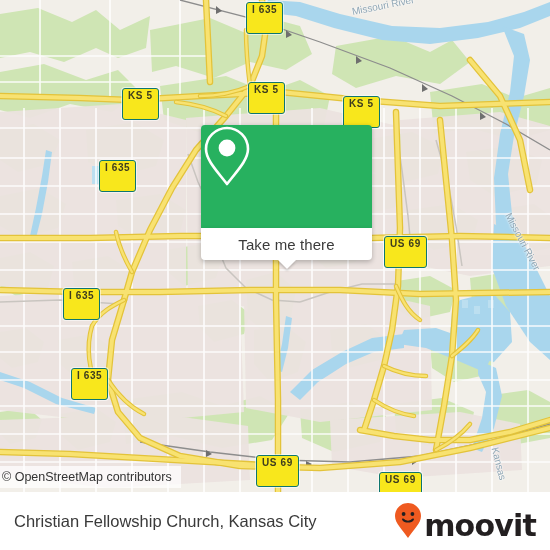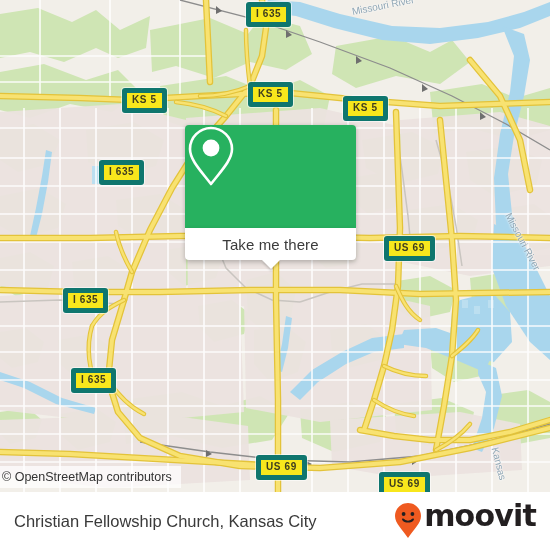--- a/index.html
+++ b/index.html
@@ -26,32 +26,32 @@
     text-shadow:0 0 3px #fff,0 0 2px #fff;pointer-events:none;
   }
   .riv-missouri{left:352px;top:6px;transform:rotate(-11deg);transform-origin:left center;}
   .riv-missouri2{left:508px;top:208px;transform:rotate(62deg);transform-origin:left center;}
   .riv-kansas{left:495px;top:442px;transform:rotate(76deg);transform-origin:left center;}
 
   
   .shield{
     position:absolute;
     background:#f8e71c;
-    border:5px solid #0f766e;
+    border:1px solid #0f766e;
     border-radius:3px;
     color:#3d3d1f;
     font-size:10px;font-weight:bold;letter-spacing:.6px;
-    padding:1px 5px 2px 5px;
+    padding:1px 5px 17px 5px;
     line-height:12px;
     white-space:nowrap;
     box-shadow:0 0 0 1px rgba(255,255,255,.55);
   }
 
   
-  .callout{position:absolute;left:185px;top:125px;width:171px;}
+  .callout{position:absolute;left:201px;top:125px;width:171px;}
   .callout-body{
     background:#27b15f;height:103px;
     border-radius:4px 4px 0 0;
     display:flex;align-items:center;justify-content:center;
     box-shadow:0 1px 4px rgba(0,0,0,.25);
   }
   .callout-foot{
     position:relative;background:#ffffff;height:32px;
     border-radius:0 0 4px 4px;
     display:flex;align-items:center;justify-content:center;
@@ -77,21 +77,21 @@
   }
 
   
   .footer{
     position:absolute;left:0;top:492px;width:550px;height:58px;
     background:rgba(255,255,255,.93);
     display:flex;align-items:center;justify-content:space-between;
     padding:0 14px 0 14px;box-sizing:border-box;
   }
   .footer-title{font-size:16.5px;color:#3a3a3a;white-space:nowrap;}
-  .brand{display:flex;align-items:flex-start;gap:1px;}
+  .brand{display:flex;align-items:flex-end;gap:1px;}
   .brand-word{
     font-size:30px;color:#231f20;font-weight:bold;letter-spacing:-.8px;
     font-family:"DejaVu Sans","Liberation Sans",sans-serif;
     line-height:30px;
   }
 </style>
 </head>
 <body>
 
 <div class="screen">

